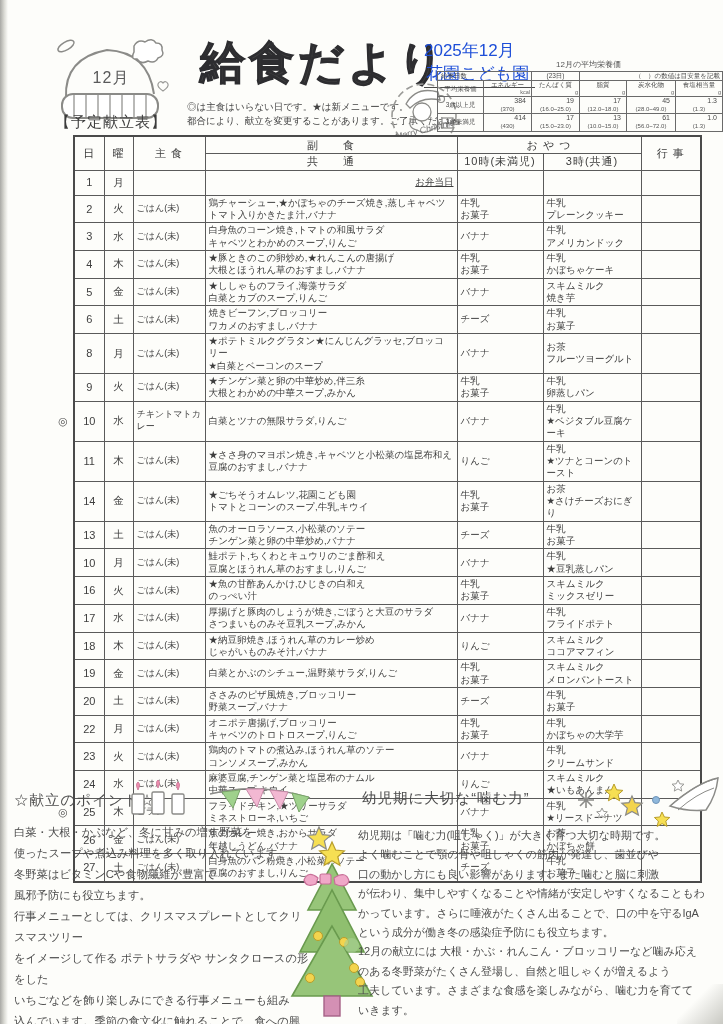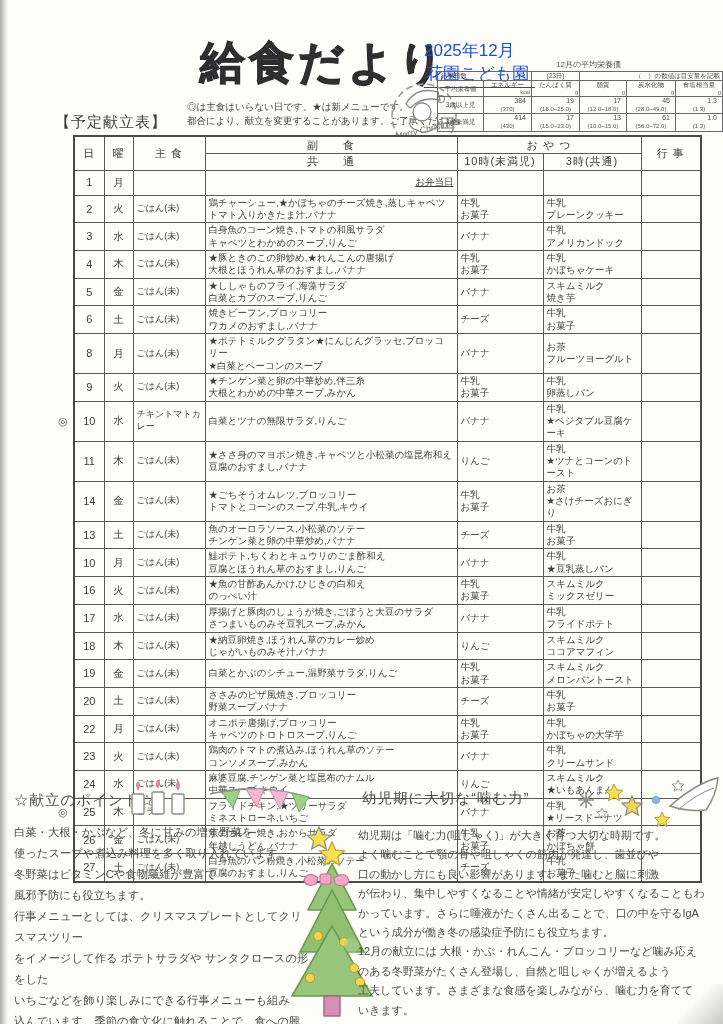--- a/index.html
+++ b/index.html
@@ -99,20 +99,31 @@
 
   svg{ display:block; width:100%; height:100%; }
 </style>
 </head>
 <body>
 
 <div class="page">
   <div class="scan-edge-left"></div>
   <div class="scan-corner"></div>
 
+  <div class="hat-wrap">
+    <svg viewBox="0 0 118 86">
+      <path d="M14,62 Q12,22 55,14 Q96,16 102,58" fill="none" stroke="#8b8b88" stroke-width="2"></path>
+      <ellipse cx="14" cy="10" rx="9" ry="4" fill="none" stroke="#8b8b88" stroke-width="1.5" transform="rotate(-30 14 10)"></ellipse>
+      <path d="M82,10 q4,-7 11,-4 q7,-5 11,1 q7,0 6,7 q3,6 -4,8 q-3,6 -10,3 q-7,4 -11,-2 q-7,1 -3,-7 z" fill="#fff" stroke="#8b8b88" stroke-width="1.5"></path>
+      <rect x="10" y="58" width="96" height="24" rx="11" fill="#fff" stroke="#8b8b88" stroke-width="2"></rect>
+      <path d="M22,58 v24 M34,58 v24 M46,58 v24 M58,58 v24 M70,58 v24 M82,58 v24 M94,58 v24" stroke="#8b8b88" stroke-width="1.2" fill="none"></path>
+      <path d="M106,48 q2,-4 5,-1 q3,-3 5,1 q1,3 -5,7 q-6,-4 -5,-7 z" fill="none" stroke="#9a9a97" stroke-width="1.2"></path>
+    </svg>
+    <div class="hat-month">12月</div>
+  </div>
   <div class="plan-label">【予定献立表】</div>
 
   <div class="main-title">給食だより</div>
 
   <div class="date-block">
     <div>2025年12月</div>
     <div class="school-name">花園こども園</div>
   </div>
 
   <div class="notes">
@@ -356,21 +367,21 @@
           <td class="c-snack">りんご</td>
           <td class="c-snack">牛乳
 ★ツナとコーンのトースト</td>
           <td class="c-event"></td>
         </tr>
 
         <tr>
           <td class="c-day"><span class="rowmark"></span><span>14</span></td>
           <td class="c-wd">金</td>
           <td class="c-staple">ごはん(未)</td>
-          <td class="c-side">★ごちそうオムレツ,ブロッコリー
+          <td class="c-side">★ごちそうオムレツ,花園こども園
 トマトとコーンのスープ,牛乳,キウイ</td>
           <td class="c-snack">牛乳
 お菓子</td>
           <td class="c-snack">お茶
 ★さけチーズおにぎり</td>
           <td class="c-event"></td>
         </tr>
 
         <tr>
           <td class="c-day"><span class="rowmark"></span><span>13</span></td>

